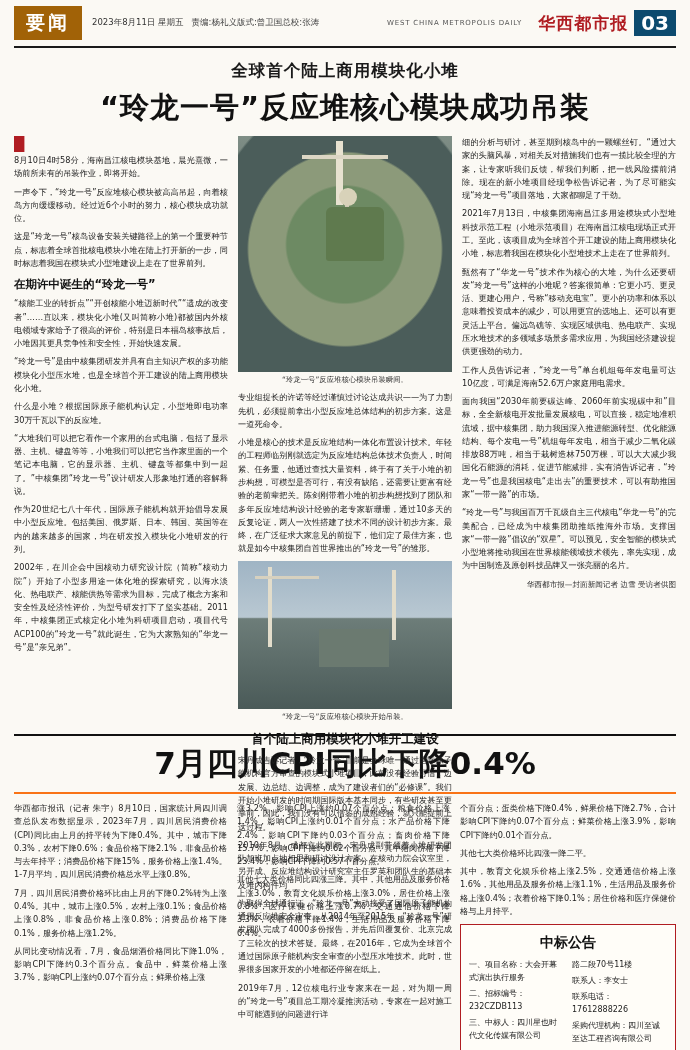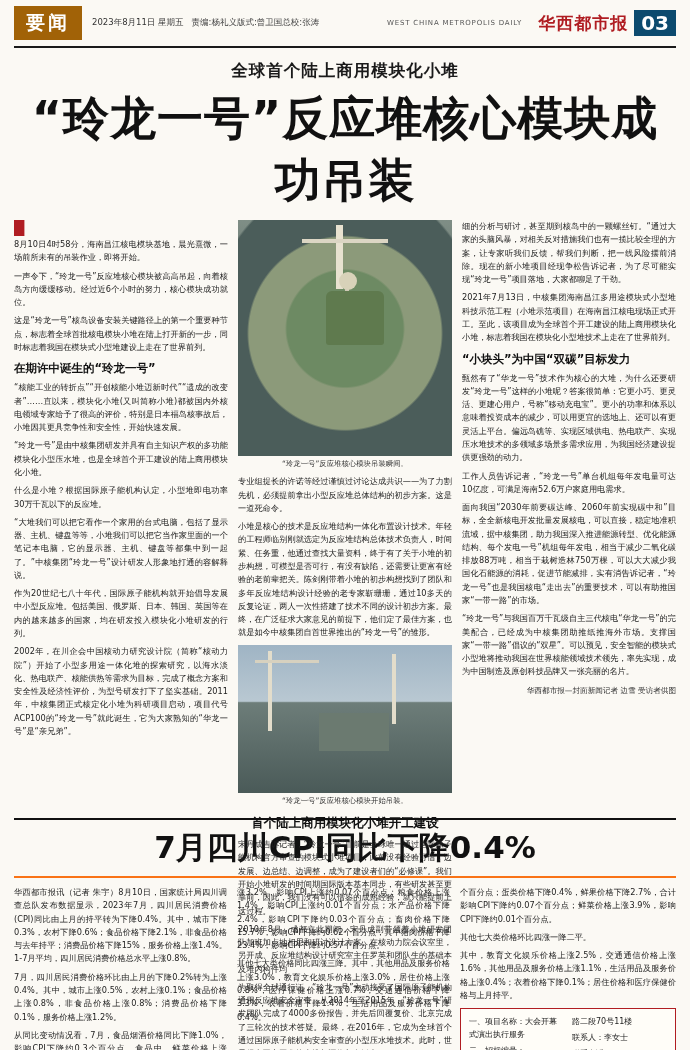--- a/index.html
+++ b/index.html
@@ -18,21 +18,21 @@
   }
   .mast-date{font-size:8.5px;color:#333;margin-right:8px;white-space:nowrap;}
   .mast-links{font-size:8.5px;color:#444;display:flex;}
   .mast-spacer{flex:1;}
   .mast-en{font-size:7px;color:#555;letter-spacing:.8px;margin-right:16px;}
   .mast-logo{color:#b01d22;font-weight:bold;font-size:17px;letter-spacing:1px;}
   .mast-page{background:#0c4a6e;color:#fff;font-weight:bold;font-size:20px;padding:1px 7px;margin-left:6px;}
 
   
   .shoulder{text-align:center;font-size:16.5px;font-weight:bold;color:#1a1a1a;margin-top:12px;letter-spacing:1px;}
-  .headline{text-align:center;font-size:46px;font-weight:bold;letter-spacing:1px;margin:6px 0 8px;color:#111;}
+  .headline{text-align:center;font-size:29px;font-weight:bold;letter-spacing:1px;margin:6px 0 8px;color:#111;}
 
   
   .cols{display:flex;gap:10px;height:588px;}
   .col{width:216px;position:relative;}
   .col.mid{width:216px;}
   p.body{font-size:8.2px;line-height:1.62;text-align:justify;margin:0 0 5px;color:#222;}
   .subhead{font-size:11.5px;font-weight:bold;margin:7px 0 5px;color:#111;}
   .subhead.center{text-align:center;font-size:12.5px;margin:9px 0 6px;}
   .redmark{display:inline-block;width:26px;height:16px;background:#b01d22;margin-bottom:3px;
            clip-path:polygon(0 0,40% 0,40% 100%,0 100%,0 0);box-shadow:16px 0 0 #b01d22;}
@@ -131,21 +131,20 @@
       <div class="subhead center">首个陆上商用模块化小堆开工建设</div>
       <p class="body">宋丹成告诉记者，“玲龙一号”目前是全球唯一通过国际原子能机构官方审查的模块式小堆项目，此前没有经验可借，边发展、边总结、边调整，成为了建设者们的“必修课”。我们开始小堆研发的时间期国际版本基本同步，有些研发甚至更靠前，因此，我们没有可以借鉴的成熟经验，就只能提前上这过程。”</p>
       <p class="body">2010年8月，成都立此期间，宋丹成副带领着小堆研发团队加班加点地相思和研讨设计方案。在核动力院会议室里，另开成、反应堆结构设计研究室主任罗英和团队生的基础本及堆内构件均</p>
       <p class="body">为取得全球通行证，“玲龙一号”主动接受了国际原子能机构通用反应堆安全审查。从2014年至2015年，“玲龙一号”研发团队完成了4000多份报告，并先后回覆复价、北京完成了三轮次的技术答疑。最终，在2016年，它成为全球首个通过国际原子能机构安全审查的小型压水堆技术。此时，世界很多国家开发的小堆都还停留在纸上。</p>
       <p class="body">2019年7月，12位核电行业专家来在一起，对为期一周的“玲龙一号”项目总工期冷凝推演活动，专家在一起对施工中可能遇到的问题进行详</p>
     </div>
 
     <div class="col">
       <p class="body">细的分析与研讨，甚至期到核岛中的一颗螺丝钉。“通过大家的头脑风暴，对相关反对措施我们也有一揽比较全理的方案，让专家听我们反馈，帮我们判断，把一线风险摆前消除。现在的新小堆项目经现争松告诉记者，为了尽可能实现“玲龙一号”项目落地，大家都聊足了干劲。</p>
       <p class="body">2021年7月13日，中核集团海南昌江多用途模块式小型堆科技示范工程（小堆示范项目）在海南昌江核电现场正式开工。至此，该项目成为全球首个开工建设的陆上商用模块化小堆，标志着我国在模块化小型堆技术上走在了世界前列。</p>
-      <div class="subhead">“小块头”为中国“双碳”目标发力</div>
       <p class="body">甄然有了“华龙一号”技术作为核心的大堆，为什么还要研发“玲龙一号”这样的小堆呢？答案很简单：它更小巧、更灵活、更建心用户，号称“移动充电宝”。更小的功率和体系以意味着投资成本的减少，可以用更宜的选地上、还可以有更灵活上平台。偏远岛礁等、实现区域供电、热电联产、实现压水堆技术的多领域多场景多需求应用，为我国经济建设提供更强劲的动力。</p>
       <p class="body">工作人员告诉记者，“玲龙一号”单台机组每年发电量可达10亿度，可满足海南52.6万户家庭用电需求。</p>
       <p class="body">面向我国“2030年前要碳达峰、2060年前实现碳中和”目标，全全新核电开发批量发展核电，可以直接，稳定地准积流域，据中核集团，助力我国深入推进能源转型、优化能源结构、每个发电一号”机组每年发电，相当于减少二氧化碳排放88万吨，相当于栽树造林750万棵，可以大大减少我国化石能源的消耗，促进节能减排，实有消告诉记者，“玲龙一号”也是我国核电“走出去”的重要技术，可以有助推国家“一带一路”的市场。</p>
       <p class="body">“玲龙一号”与我国百万千瓦级自主三代核电“华龙一号”的完美配合，已经成为中核集团助推纸推海外市场。支撑国家“一带一路”倡议的“双星”。可以预见，安全智能的模块式小型堆将推动我国在世界核能领域技术领先，率先实现，成为中国制造及原创科技品牌又一张亮丽的名片。</p>
       <div class="sig">华西都市报—封面新闻记者 边雪
 受访者供图</div>
     </div>
   </div>
 
   <div class="cpi-band">
@@ -161,20 +160,21 @@
     <div class="bcol">
       <p class="body">涨3.2%，影响CPI上涨约0.07个百分点；粮食价格上涨1.4%，影响CPI上涨约0.01个百分点；水产品价格下降2.4%，影响CPI下降约0.03个百分点；畜肉价格下降15.7%，影响CPI下降约0.62个百分点，其中猪肉价格下降23.4%，影响CPI下降约0.57个百分点。</p>
       <p class="body">其他七大类价格同比四涨三降。其中，其他用品及服务价格上涨3.0%，教育文化娱乐价格上涨3.0%，居住价格上涨0.8%，医疗保健价格上涨0.7%；交通通信价格下降3.3%，衣着价格下降1.4%，生活用品及服务价格下降0.4%。</p>
     </div>
     <div class="bcol">
       <p class="body">个百分点；蛋类价格下降0.4%，鲜果价格下降2.7%，合计影响CPI下降约0.07个百分点；鲜菜价格上涨3.9%，影响CPI下降约0.01个百分点。</p>
       <p class="body">其他七大类价格环比四涨一降二平。</p>
       <p class="body">其中，教育文化娱乐价格上涨2.5%，交通通信价格上涨1.6%，其他用品及服务价格上涨1.1%，生活用品及服务价格上涨0.4%；衣着价格下降0.1%；居住价格和医疗保健价格与上月持平。</p>
 
       <div class="notice" style="margin-top:6px;">
+        <h3>中标公告</h3>
         <div class="notice-grid">
           <div class="notice-col">
             <p>一、项目名称：大会开幕式演出执行服务</p>
             <p>二、招标编号：232CZDB113</p>
             <p>三、中标人：四川星也时代文化传媒有限公司</p>
 
           </div>
           <div class="notice-col">
             <p>路二段70号11楼</p>
             <p>联系人：李女士</p>

